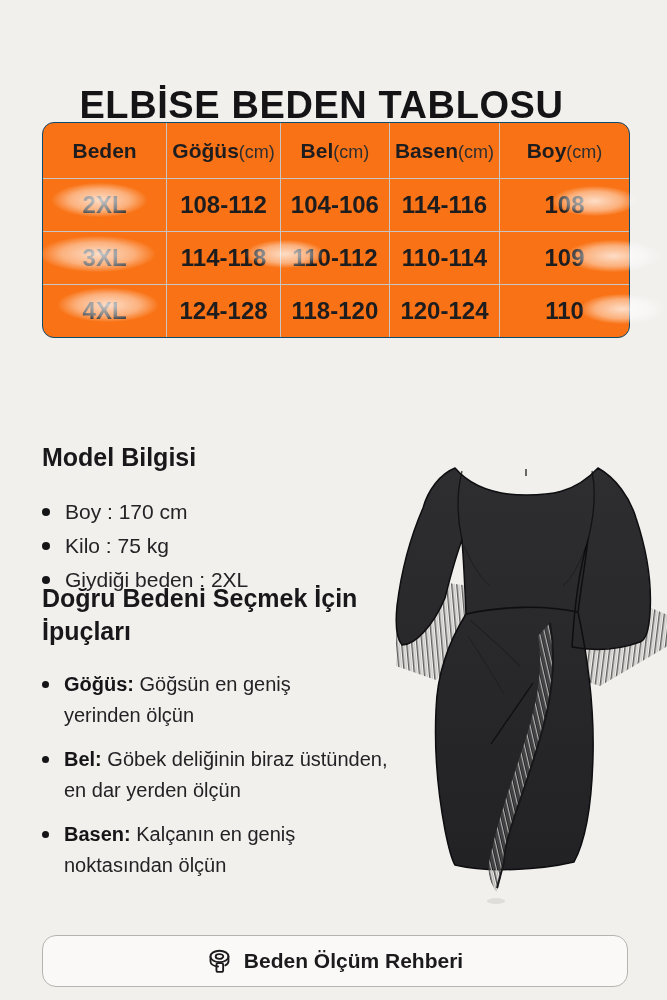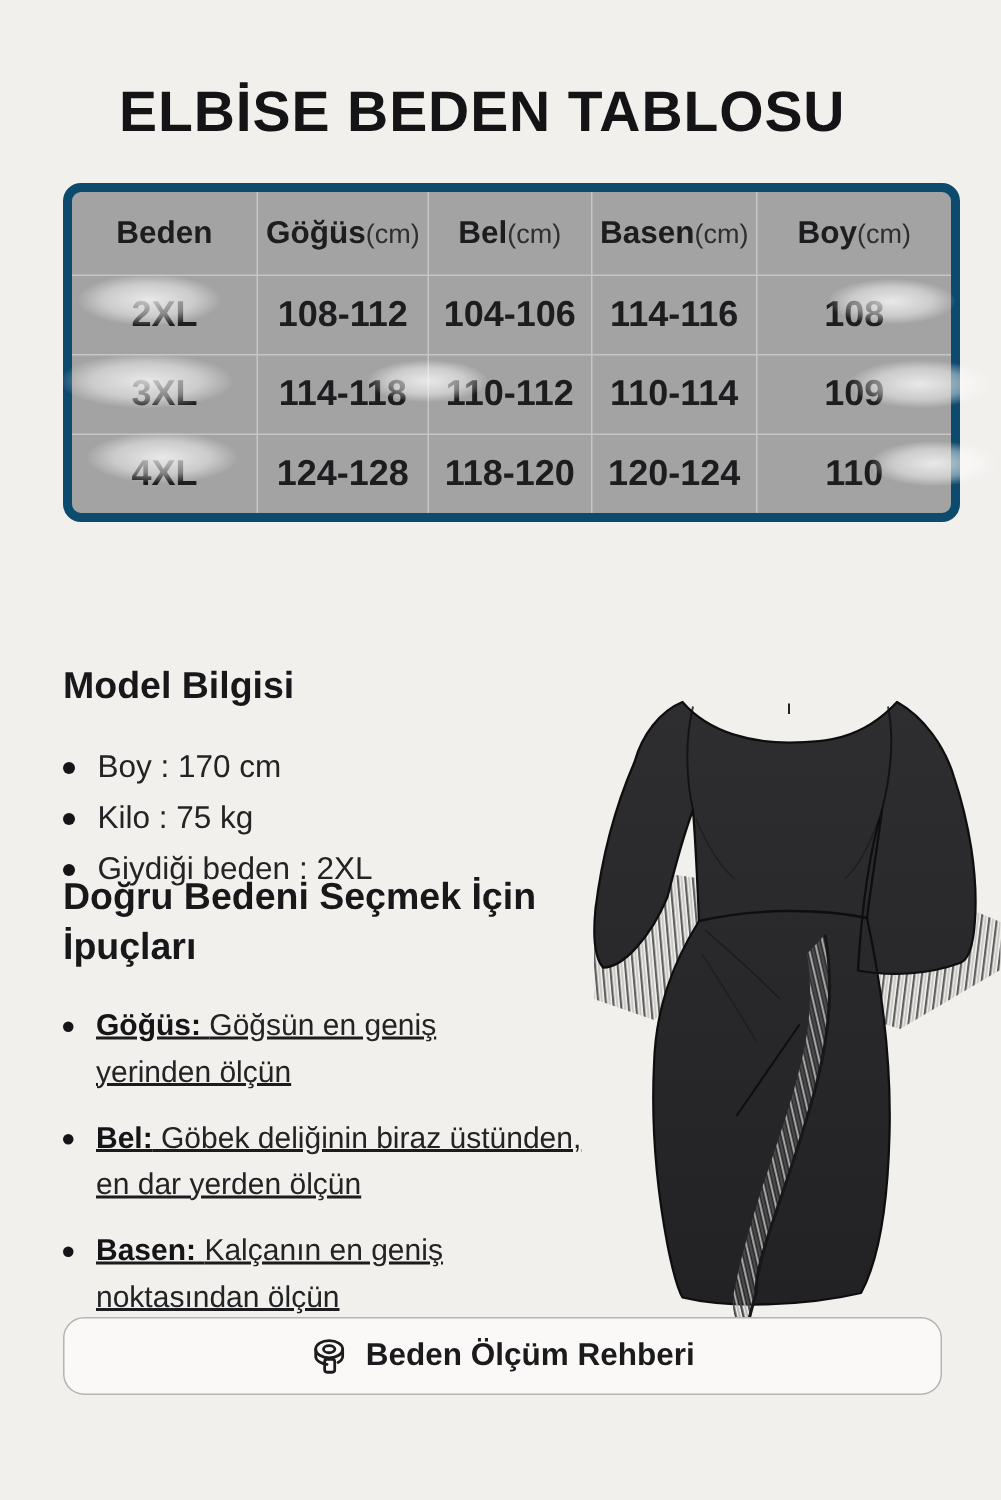--- a/index.html
+++ b/index.html
@@ -5,28 +5,28 @@
   html,body{margin:0;padding:0;}
   body{
     width:667px;height:1000px;position:relative;overflow:hidden;
     background:#f2f0ed;
     font-family:"Liberation Sans","DejaVu Sans",sans-serif;
     color:#1c1c1e;
   }
   .abs{position:absolute;}
   
   .page-title{
-    top:25px;left:0;width:643px;text-align:center;
+    top:55px;left:0;width:643px;text-align:center;
     font-size:38px;font-weight:700;letter-spacing:.6px;color:#141416;
     line-height:50px;
   }
   
   .table-wrap{
     top:122px;left:42px;width:586px;
-    background:#a3a3a3;border:6px solid #0c4a6e;border-radius:12px;
+    background:#f97316;border:1px solid #0c4a6e;border-radius:12px;
     overflow:hidden;
   }
   table.size-table{width:100%;border-collapse:separate;border-spacing:0;table-layout:fixed;}
   .size-table th,.size-table td{
     text-align:center;vertical-align:middle;padding:0 2px;
     border-right:1px solid #c7c6c4;border-bottom:1px solid #c7c6c4;
     font-size:24px;color:#1d1d1f;
   }
   .size-table th{height:55px;font-weight:700;font-size:21px;}
   .size-table td{height:52px;font-weight:700;}
@@ -45,28 +45,28 @@
   
   .section-heading{
     font-size:25px;font-weight:700;color:#18181a;line-height:33px;
     white-space:pre-line;
   }
   .model-info{top:420px;left:42px;width:360px;}
   .model-info ul{list-style:none;margin:20px 0 0 0;padding:0;}
   .model-info li{display:flex;align-items:center;height:34px;font-size:21px;color:#232325;}
   .dot{width:8px;height:8px;border-radius:50%;background:#151517;flex:0 0 8px;margin-right:15px;margin-top:1px;}
   .tips{top:561px;left:42px;width:400px;}
-  .tips ul{list-style:none;margin:20px 0 0 0;padding:0;text-decoration:underline;}
+  .tips ul{list-style:none;margin:20px 0 0 0;padding:0;}
   .tips li{display:flex;align-items:flex-start;margin-bottom:13px;}
   .tips .dot{width:7px;height:7px;flex:0 0 7px;margin-top:12px;}
   .tips p{margin:0;font-size:20px;line-height:31px;color:#232325;white-space:pre-line;max-width:372px;}
   .tips strong{font-weight:700;color:#151517;}
   
   .footer-btn{
-    top:878px;left:42px;width:586px;height:52px;box-sizing:border-box;
+    top:935px;left:42px;width:586px;height:52px;box-sizing:border-box;
     background:#faf9f7;border:1.5px solid #b5b4b1;border-radius:14px;
     display:flex;align-items:center;justify-content:center;gap:11px;
     font-size:21px;font-weight:700;color:#1b1b1d;cursor:pointer;
   }
   .footer-btn svg{display:block;}
   .dress{top:438px;left:378px;}
 </style>
 </head>
 <body>
 

